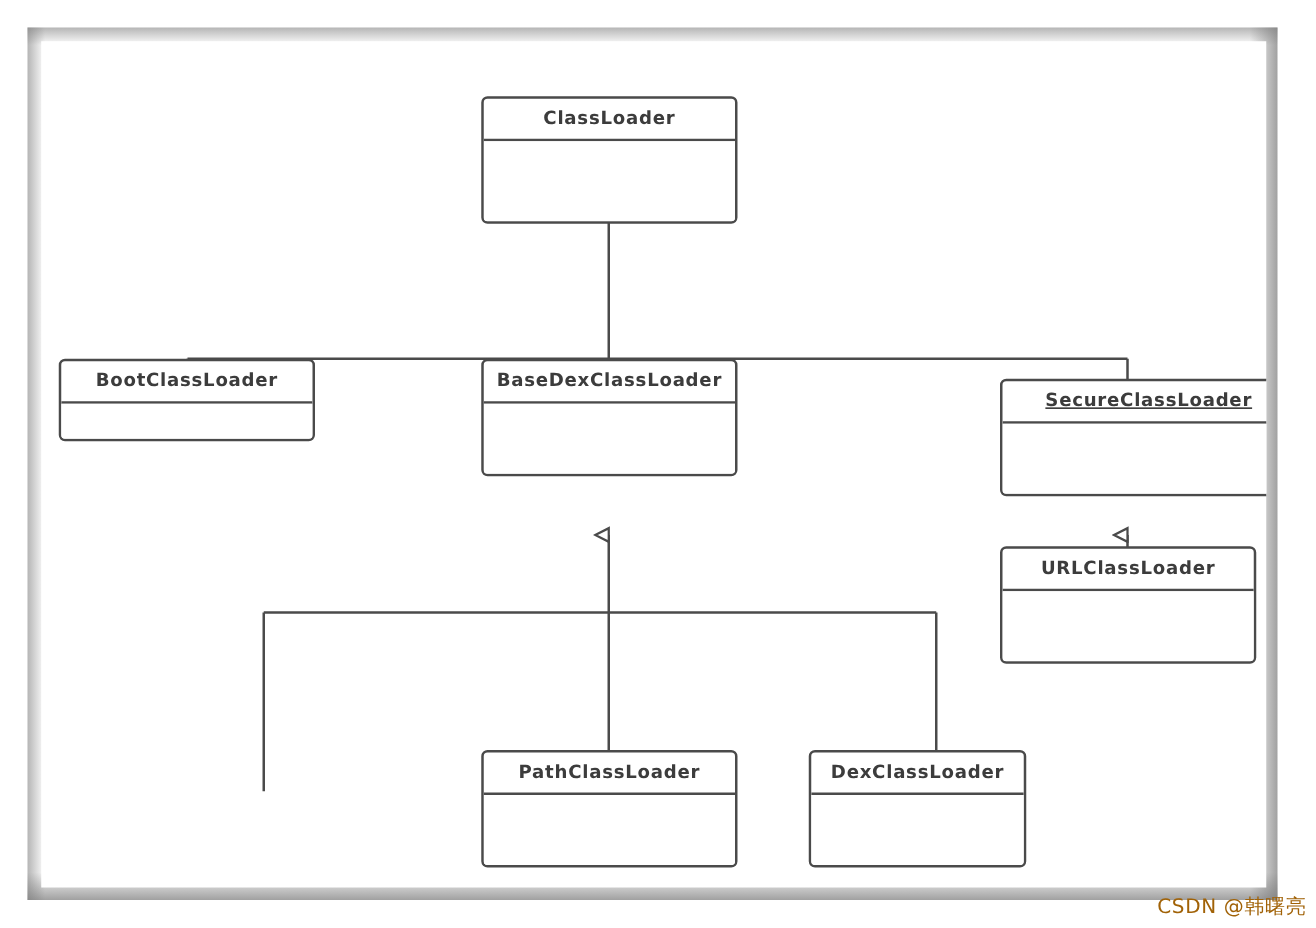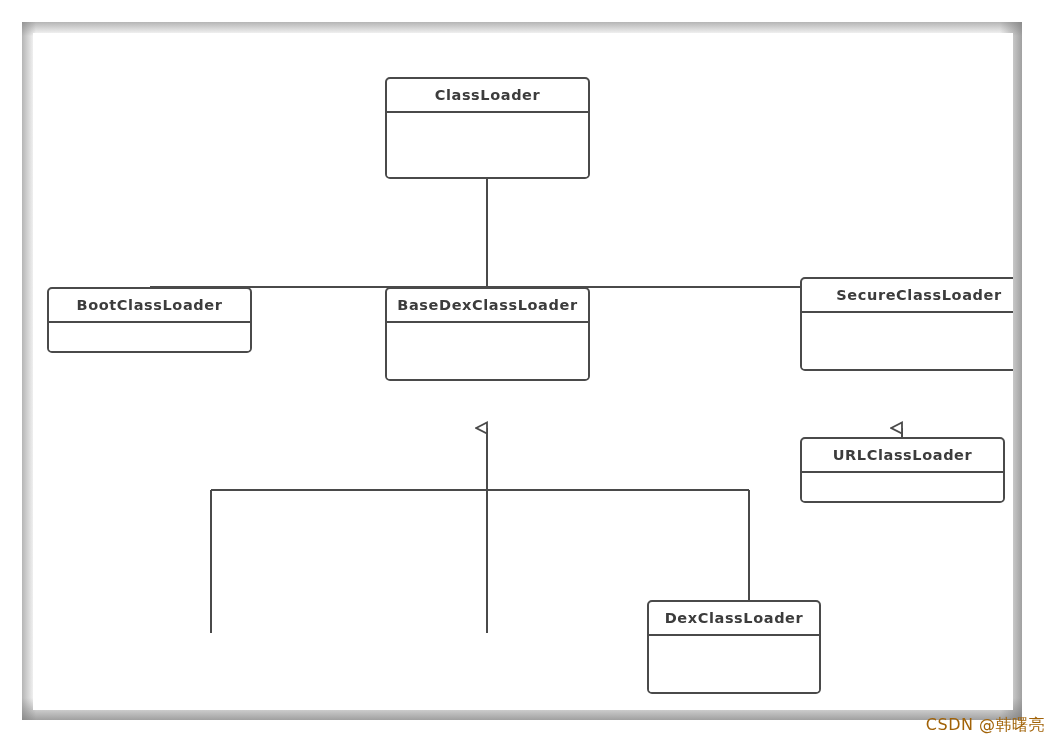--- a/index.html
+++ b/index.html
@@ -124,31 +124,35 @@
     <div class="uml-box" style="left:14px; top:254px; width:205px; height:66px;">
       <div class="uml-title">BootClassLoader</div>
       <div class="uml-body"></div>
     </div>
 
     <div class="uml-box" style="left:352px; top:254px; width:205px; height:94px;">
       <div class="uml-title">BaseDexClassLoader</div>
       <div class="uml-body"></div>
     </div>
 
-    <div class="uml-box" style="left:767px; top:244px; width:238px; height:94px;">
+    <div class="uml-box" style="left:767px; top:270px; width:238px; height:94px;text-decoration:underline;">
       <div class="uml-title">SecureClassLoader</div>
       <div class="uml-body"></div>
     </div>
 
-    <div class="uml-box" style="left:767px; top:404px; width:205px; height:66px;">
+    <div class="uml-box" style="left:767px; top:404px; width:205px; height:94px;">
       <div class="uml-title">URLClassLoader</div>
       <div class="uml-body"></div>
     </div>
 
 
+    <div class="uml-box" style="left:352px; top:567px; width:205px; height:94px;">
+      <div class="uml-title">PathClassLoader</div>
+      <div class="uml-body"></div>
+    </div>
 
     <div class="uml-box" style="left:614px; top:567px; width:174px; height:94px;">
       <div class="uml-title">DexClassLoader</div>
       <div class="uml-body"></div>
     </div>
 
   </div>
 
   <div id="watermark">CSDN @韩曙亮</div>
 

